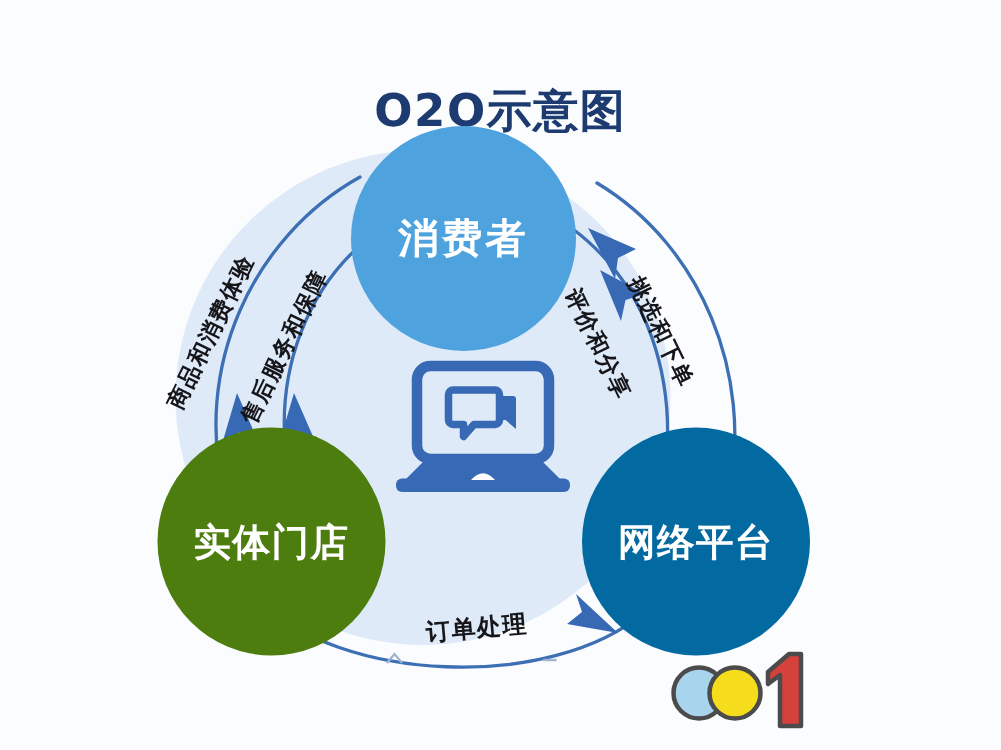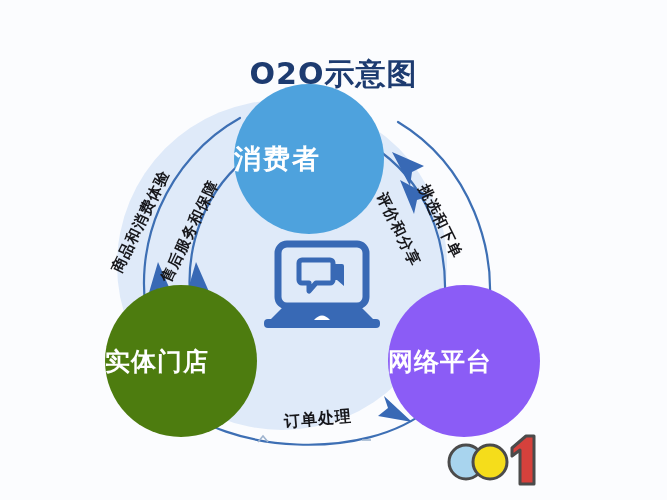--- a/index.html
+++ b/index.html
@@ -54,21 +54,21 @@
     left: 0;
     top: 0;
   }
 
   
   .node {
     position: absolute;
     border-radius: 50%;
     display: flex;
     align-items: center;
-    justify-content: flex-start;
+    justify-content: center;
     color: #ffffff;
     font-weight: 700;
     font-family: Liberation Mono, monospace;
     user-select: none;
     box-sizing: border-box;
   }
   #node-consumer {
     left: 234px;
     top: 84px;
     width: 150px;
@@ -84,21 +84,21 @@
     height: 152px;
     background: #4d7c0f;
     font-size: 25px;
     letter-spacing: 1px;
   }
   #node-platform {
     left: 388px;
     top: 285px;
     width: 152px;
     height: 152px;
-    background: #8b5cf6;
+    background: #0369a1;
     font-size: 25px;
     letter-spacing: 1px;
   }
 
   
   #center-icon {
     position: absolute;
     left: 262px;
     top: 240px;
     width: 120px;

